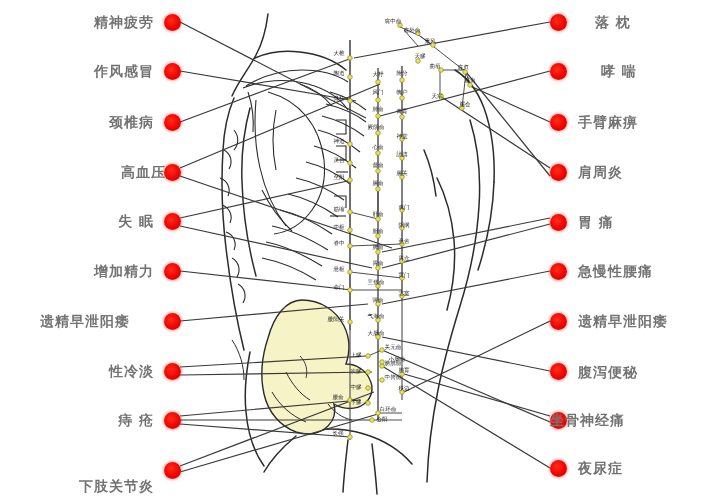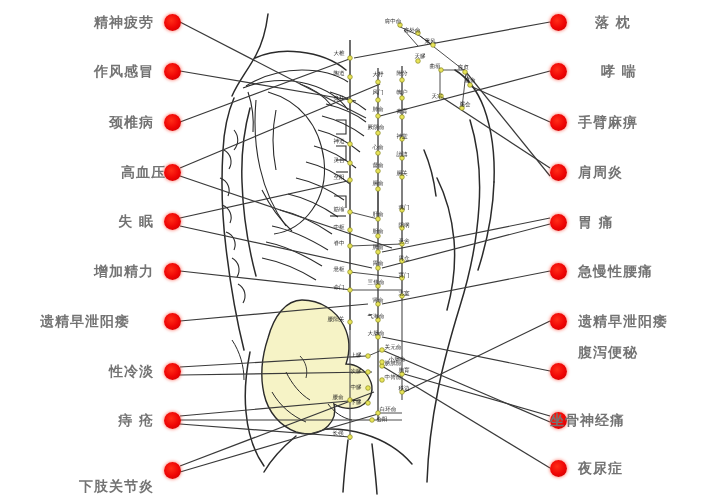--- a/index.html
+++ b/index.html
@@ -354,20 +354,20 @@
       <div class="dot-label right" style="top: 122px; left: 578px;">手臂麻痹</div>
       <div class="marker-dot" style="left: 558px; top: 172px;"></div>
       <div class="dot-label right" style="top: 172px; left: 578px;">肩周炎</div>
       <div class="marker-dot" style="left: 558px; top: 222px;"></div>
       <div class="dot-label right" style="top: 222px; left: 578px;">胃 痛</div>
       <div class="marker-dot" style="left: 558px; top: 271px;"></div>
       <div class="dot-label right" style="top: 271px; left: 578px;">急慢性腰痛</div>
       <div class="marker-dot" style="left: 558px; top: 321px;"></div>
       <div class="dot-label right" style="top: 321px; left: 578px;">遗精早泄阳痿</div>
       <div class="marker-dot" style="left: 558px; top: 371px;"></div>
-      <div class="dot-label right" style="top: 352px; left: 578px;">腹泻便秘</div>
+      <div class="dot-label right" style="top: 372px; left: 578px;">腹泻便秘</div>
       <div class="marker-dot" style="left: 558px; top: 420px;"></div>
       <div class="dot-label right" style="top: 420px; left: 550px;">坐骨神经痛</div>
       <div class="marker-dot" style="left: 558px; top: 468px;"></div>
       <div class="dot-label right" style="top: 468px; left: 578px;">夜尿症</div>
     </div>
 
 </div>
 
 </body></html>

